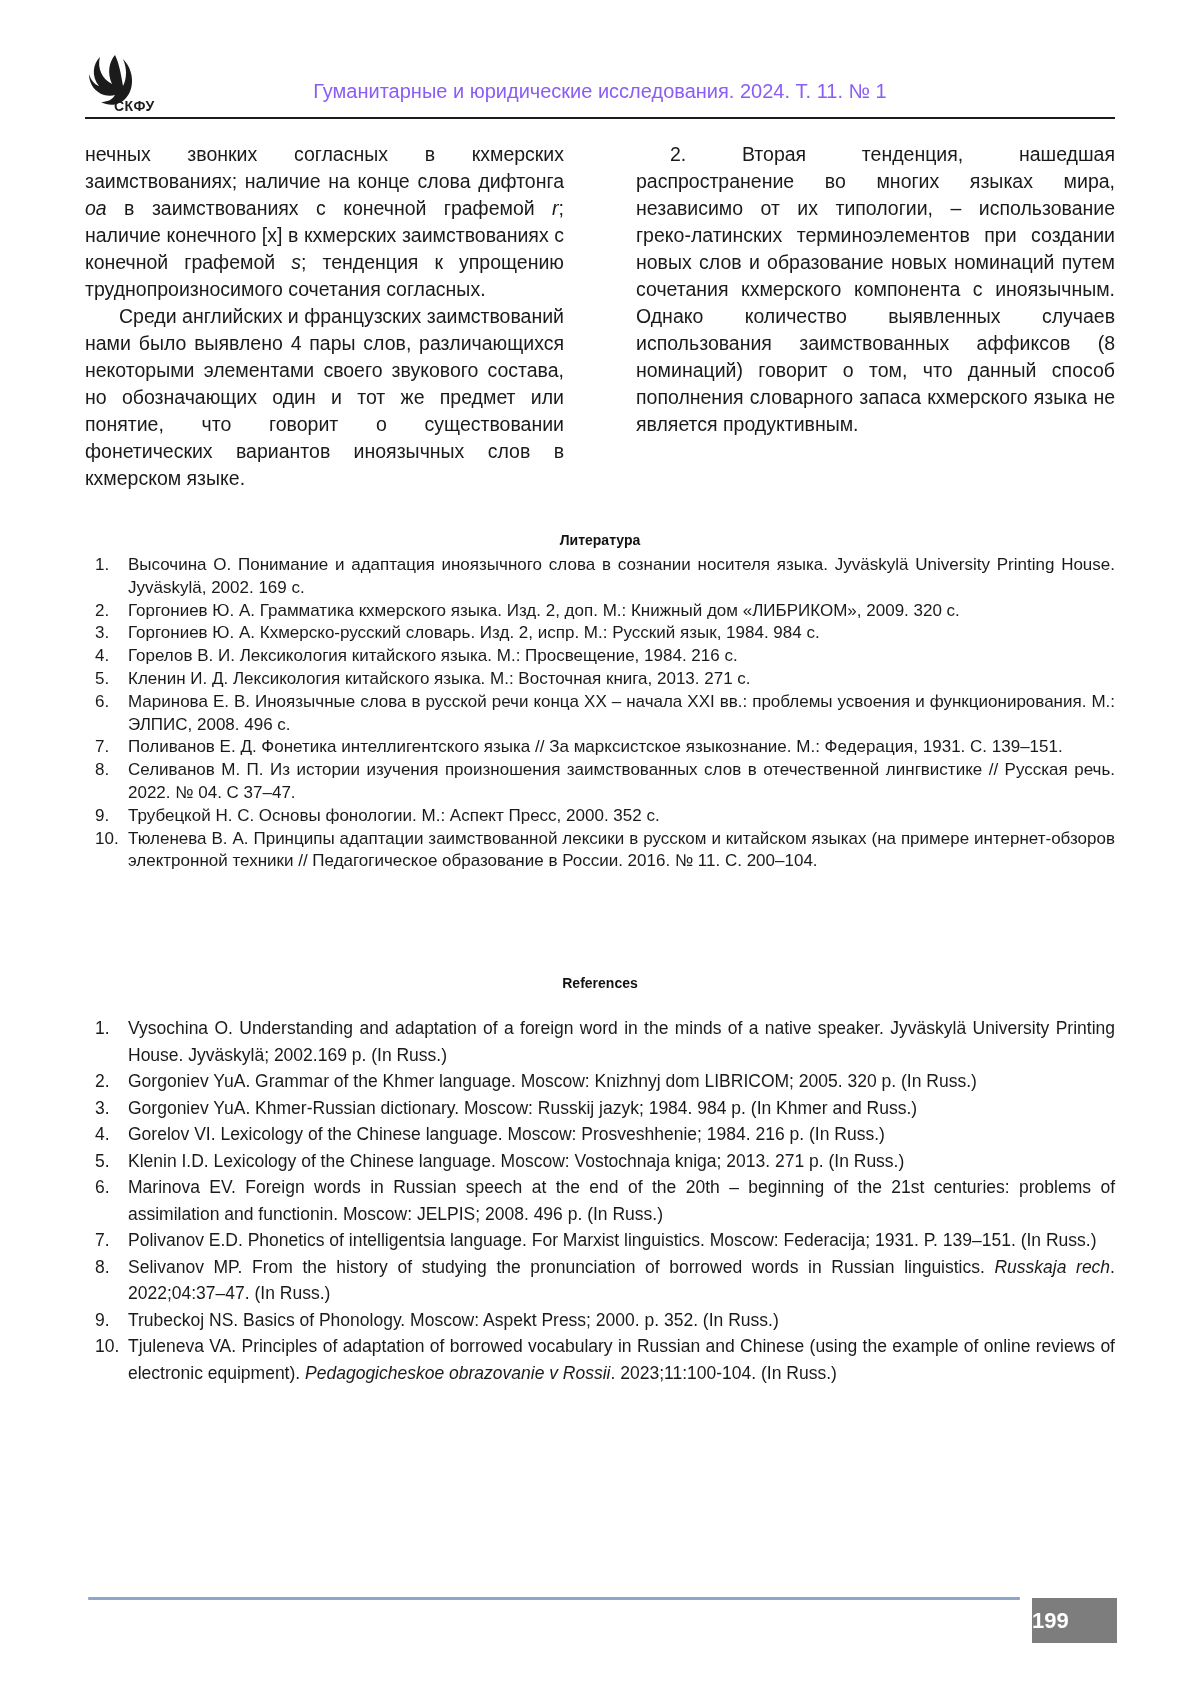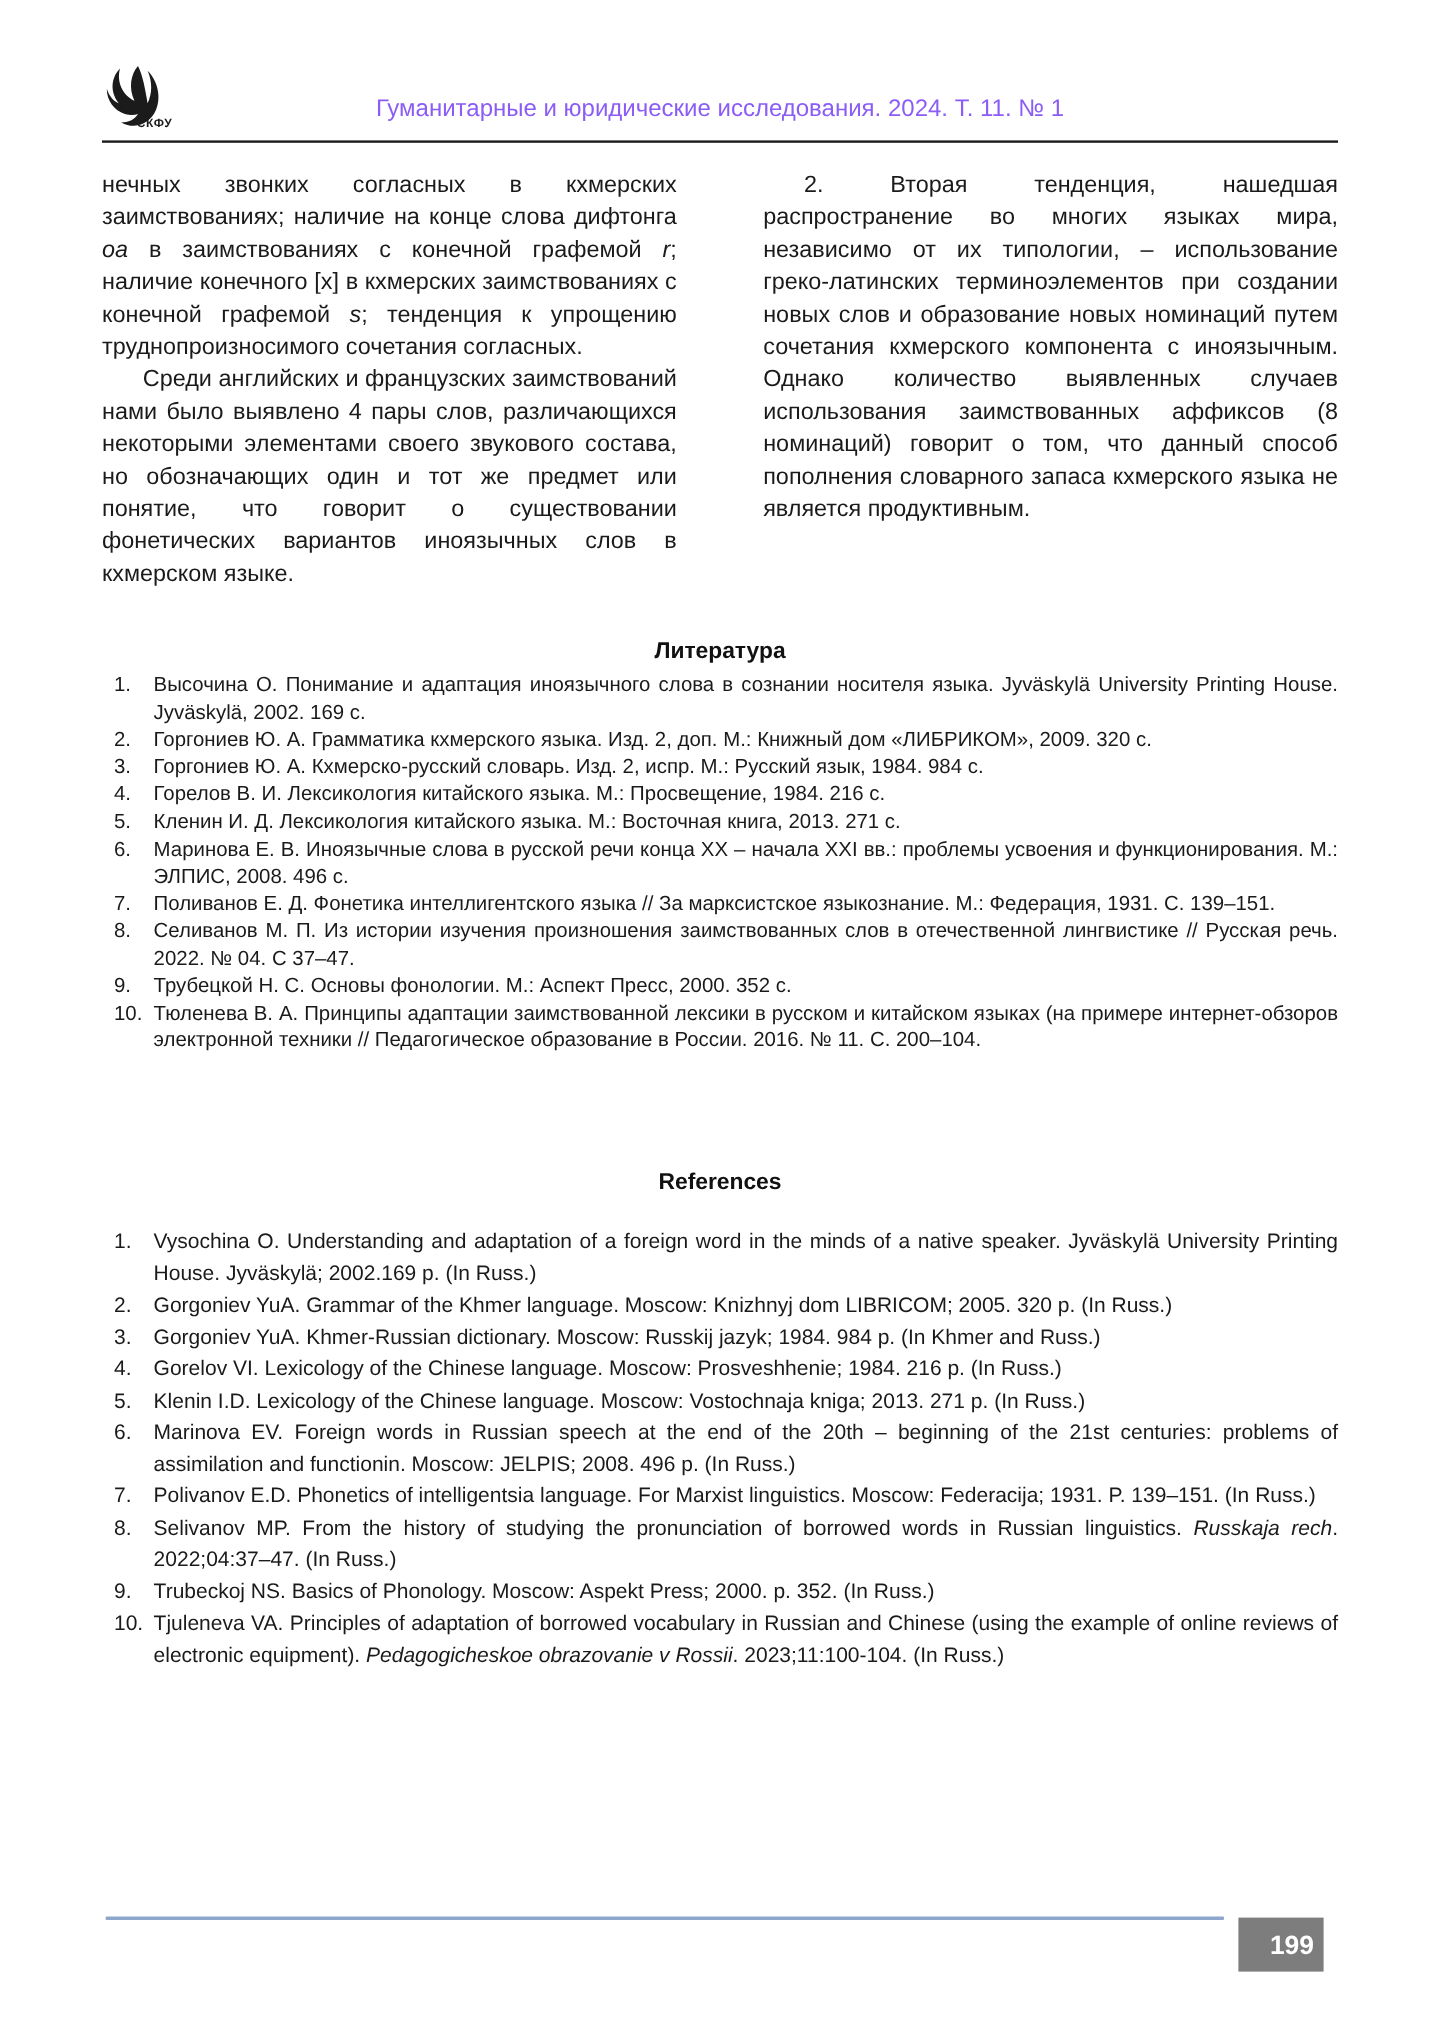--- a/index.html
+++ b/index.html
@@ -12,21 +12,21 @@
     color:#1a1a1a;
     overflow:hidden;
   }
   
   .header-logo {
     position:absolute; left:88px; top:54px; width:80px; height:62px;
   }
   .logo-mark { display:block; }
   .logo-label {
     position:absolute; left:26px; top:44px;
-    font-size:10px; font-weight:bold; color:#1c1c1c; letter-spacing:.5px;
+    font-size:14px; font-weight:bold; color:#1c1c1c; letter-spacing:.5px;
   }
   .journal-title {
     position:absolute; left:0; right:0; top:80px;
     text-align:center;
     font-size:20px; color:#8a8a8a;
   }
   .header-rule {
     position:absolute; left:85px; width:1030px; top:117px; height:2px;
     background:#1c1c1c;
   }
@@ -39,39 +39,39 @@
   .para {
     font-size:19.5px; line-height:27px; text-align:justify;
   }
   .para.indent { text-indent:34px; }
   .para i { font-style:italic; }
   
   .section { position:absolute; left:85px; width:1030px; }
   .section-ru { top:532px; }
   .section-en { top:975px; }
   .section-heading {
-    text-align:center; font-weight:bold; font-size:19px; color:#111;
+    text-align:center; font-weight:bold; font-size:14px; color:#111;
   }
   .section-ru .section-heading { margin-bottom:6px; }
   .section-en .section-heading { margin-bottom:24px; }
   .ref-item {
     position:relative; padding-left:43px; text-align:justify;
   }
   .section-ru .ref-item { font-size:17px; line-height:22.8px; }
   .section-en .ref-item { font-size:17.5px; line-height:26.5px; }
   .ref-item .num { position:absolute; left:10px; }
   .ref-item i { font-style:italic; }
   
   .footer-rule {
     position:absolute; left:88px; top:1597px; width:932px; height:3px;
     border-radius:1px;
   }
   .page-number-box {
-    position:absolute; left:1032px; top:1598px; width:71px; height:45px;
-    display:flex; align-items:center; justify-content:flex-end;
+    position:absolute; left:1032px; top:1598px; width:85px; height:45px;
+    display:flex; align-items:center; 
     padding-right:8px;
     color:#ffffff; font-weight:bold; font-size:22px;
   }
 </style>
 </head>
 <body>
 
 <div class="page">
 
   <div class="header-logo">

